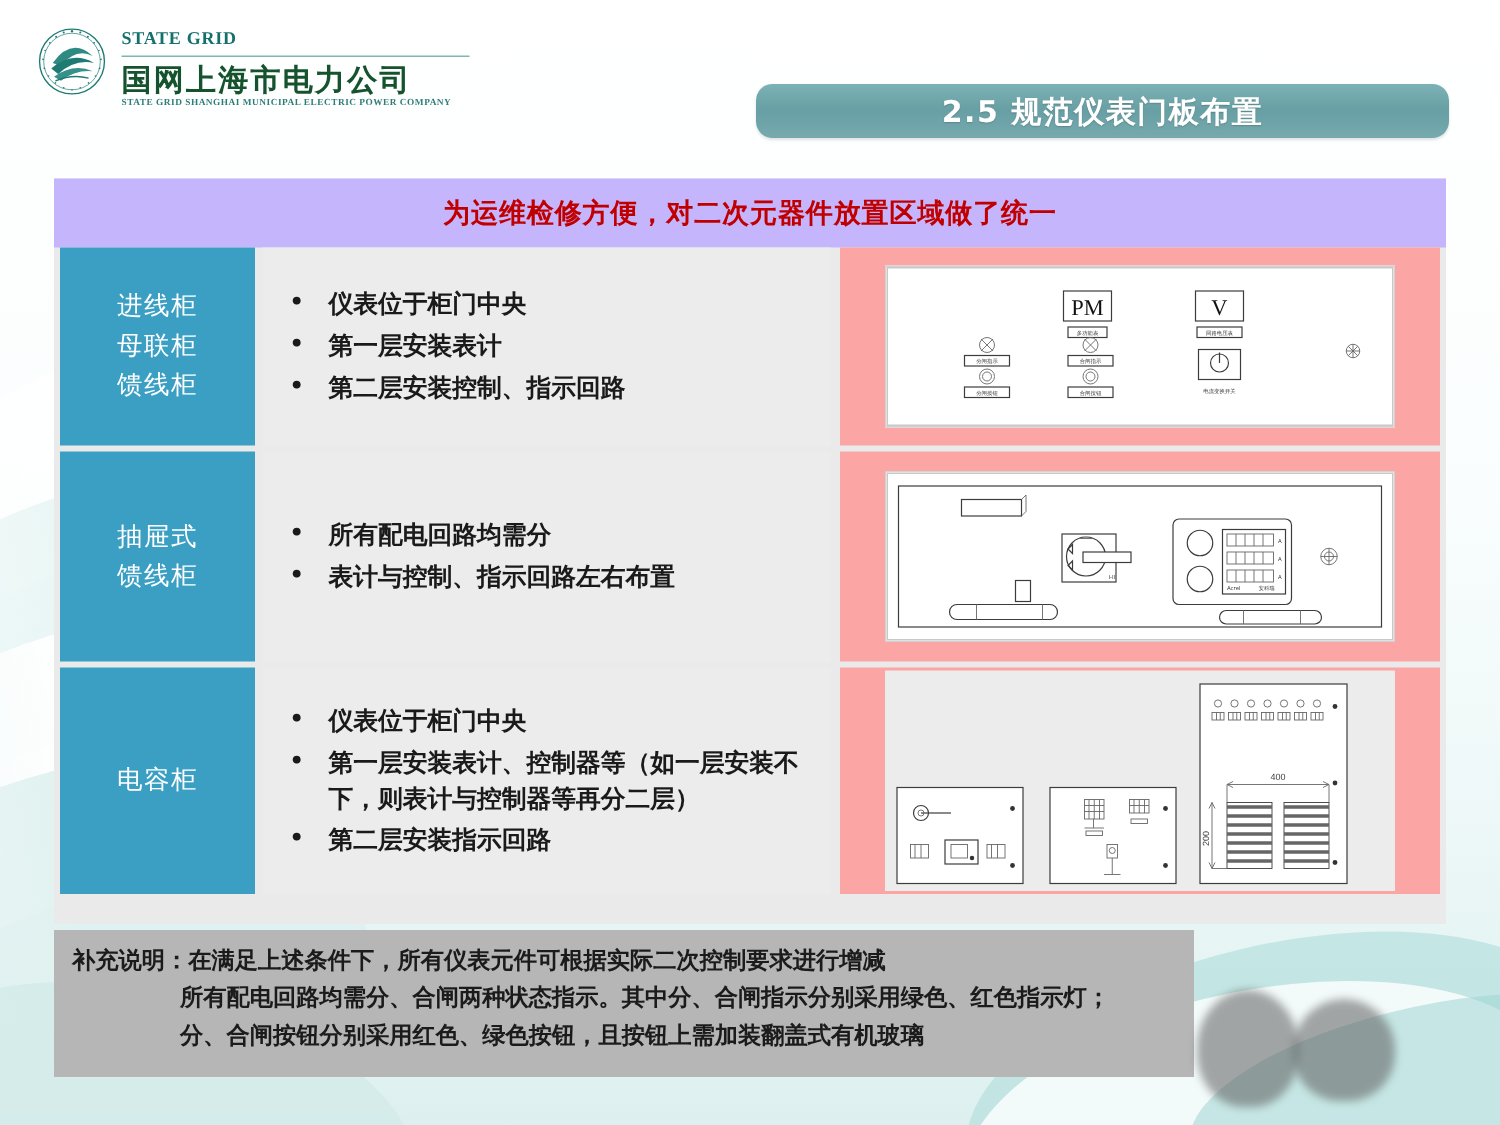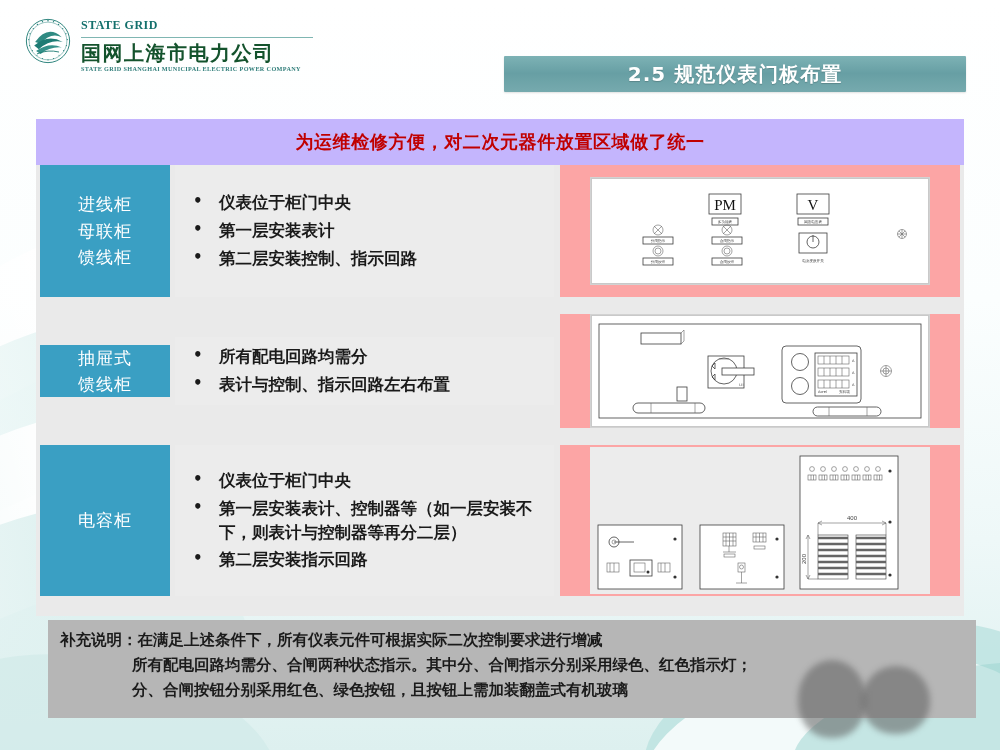--- a/index.html
+++ b/index.html
@@ -83,21 +83,21 @@
   }
   .brand-en2{
     font-family:"Liberation Serif","DejaVu Serif",serif;
     font-size:6.2px;font-weight:bold;color:#2f7d79;letter-spacing:.35px;
     margin-top:1px;white-space:nowrap;
   }
 
   
   .title-pill{
     position:absolute;left:504px;top:56px;width:462px;height:36px;
-    border-radius:1px;
+    border-radius:11px;
     background:linear-gradient(180deg,#7db2b5 0%,#679fa4 48%,#76aaae 100%);
     box-shadow:0 1px 2px rgba(0,0,0,.12);
     display:flex;align-items:center;justify-content:center;
   }
   .title-pill span{
     font-family:"DejaVu Sans",sans-serif;
     color:#ffffff;font-size:20px;font-weight:bold;letter-spacing:1px;
     text-shadow:0 1px 1px rgba(0,0,0,.18);
   }
 
@@ -145,21 +145,21 @@
 
   .pic{
     width:400px;flex:0 0 400px;margin-left:6px;margin-right:4px;
     background:#fca5a5;display:flex;align-items:center;justify-content:center;
     position:relative;
   }
   .pic-inner{background:#ffffff;border:1px solid #d2d2d2;}
 
   
   .note{
-    position:absolute;left:48px;top:620px;width:928px;height:98px;
+    position:absolute;left:36px;top:620px;width:760px;height:98px;
     background:#b6b6b6;padding:8px 0 0 0;box-sizing:border-box;
   }
   .note .nl{
     font-family:"DejaVu Sans",sans-serif;
     font-size:15.5px;font-weight:bold;color:#1b1b1b;line-height:1.62;
     white-space:nowrap;
   }
   .note .nl.l1{padding-left:12px;}
   .note .nl.l2,.note .nl.l3{padding-left:84px;}
 
@@ -302,21 +302,21 @@
             <text class="lbl" x="222" y="84" text-anchor="middle">电流变换开关</text>
 
             <g class="tl2">
               <circle cx="311" cy="56" r="4.5"></circle>
               <path d="M306.5 56 L315.5 56 M311 51.5 L311 60.5 M307.8 52.8 L314.2 59.2 M314.2 52.8 L307.8 59.2"></path>
             </g>
           </svg>
         </div>
       </div>
 
-      <div class="row" style="height:140px;align-items:center;">
+      <div class="row" style="height:140px;">
         <div class="cat">
           <div class="cl">抽屉式</div>
           <div class="cl">馈线柜</div>
         </div>
         <div class="desc">
           <div class="bullet">
             <span class="dot">•</span>
             <span class="txt">所有配电回路均需分</span>
           </div>
           <div class="bullet">

